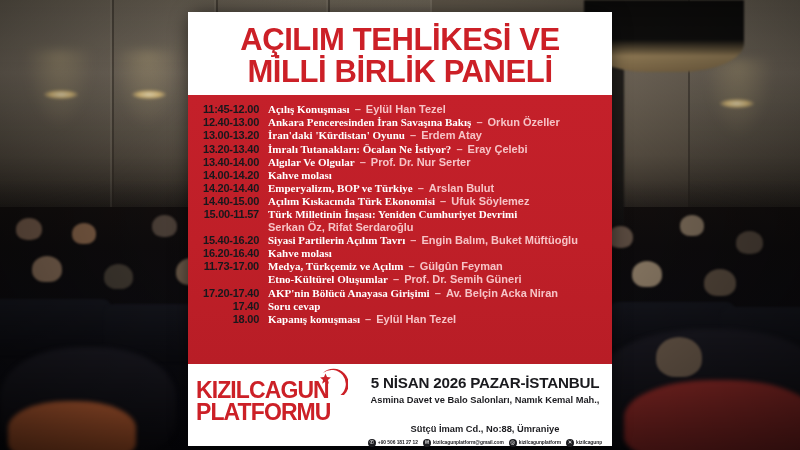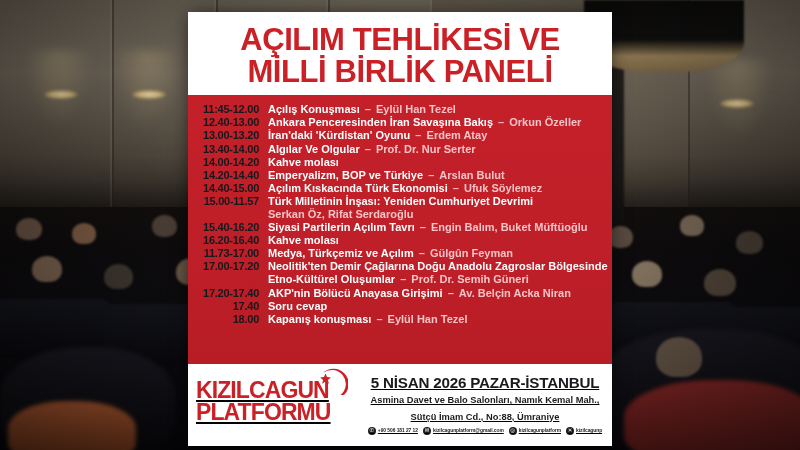--- a/index.html
+++ b/index.html
@@ -108,33 +108,32 @@
   }
   .time {
     width: 72px;
     flex: 0 0 72px;
     text-align: right;
     padding-right: 9px;
     color: #17181c;
     font-weight: bold;
     letter-spacing: -0.25px;
   }
-  .topic { color: #ffffff; font-weight: bold; }
+  .topic { color: #ffffff; font-weight: bold; font-family: Liberation Serif, serif; }
   .dash { color: #f4b9bc; font-weight: bold; padding: 0 2px; }
   .speaker { color: #f6c3c6; font-weight: bold; }
 
   
   .footer {
     background: #ffffff;
     height: 82px;
     display: flex;
     align-items: flex-start;
     padding: 7px 6px 0 8px;
     position: relative;
-    text-decoration: underline;
   }
   .logo { width: 168px; flex: 0 0 168px; position: relative; padding-top: 8px; }
   .logo-line {
     color: #cc2027; font-weight: bold; font-size: 23px;
     line-height: 0.96; letter-spacing: -0.9px; white-space: nowrap;
   }
   .crescent {
     position: absolute; right: 16px; top: -4px; width: 34px; height: 34px;
   }
   .info { flex: 1 1 auto; text-align: center; padding-top: 3px; }
@@ -227,20 +226,24 @@
       </div>
       <div class="row">
         <span class="time">12.40-13.00</span>
         <span><span class="topic">Ankara Penceresinden İran Savaşına Bakış</span><span class="dash"> – </span><span class="speaker">Orkun Özeller</span></span>
       </div>
       <div class="row">
         <span class="time">13.00-13.20</span>
         <span><span class="topic">İran'daki 'Kürdistan' Oyunu</span><span class="dash"> – </span><span class="speaker">Erdem Atay</span></span>
       </div>
       <div class="row">
+        <span class="time">13.20-13.40</span>
+        <span><span class="topic">İmralı Tutanakları: Öcalan Ne İstiyor?</span><span class="dash"> – </span><span class="speaker">Eray Çelebi</span></span>
+      </div>
+      <div class="row">
         <span class="time">13.40-14.00</span>
         <span><span class="topic">Algılar Ve Olgular</span><span class="dash"> – </span><span class="speaker">Prof. Dr. Nur Serter</span></span>
       </div>
       <div class="row">
         <span class="time">14.00-14.20</span>
         <span><span class="topic">Kahve molası</span></span>
       </div>
       <div class="row">
         <span class="time">14.20-14.40</span>
         <span><span class="topic">Emperyalizm, BOP ve Türkiye</span><span class="dash"> – </span><span class="speaker">Arslan Bulut</span></span>
@@ -261,24 +264,20 @@
         <span class="time">15.40-16.20</span>
         <span><span class="topic">Siyasi Partilerin Açılım Tavrı</span><span class="dash"> – </span><span class="speaker">Engin Balım, Buket Müftüoğlu</span></span>
       </div>
       <div class="row">
         <span class="time">16.20-16.40</span>
         <span><span class="topic">Kahve molası</span></span>
       </div>
       <div class="row">
         <span class="time">11.73-17.00</span>
         <span><span class="topic">Medya, Türkçemiz ve Açılım</span><span class="dash"> – </span><span class="speaker">Gülgûn Feyman</span></span>
-      </div>
-      <div class="row">
-        <span class="time">17.00-17.20</span>
-        <span><span class="topic">Neolitik'ten Demir Çağlarına Doğu Anadolu Zagroslar Bölgesinde</span></span>
       </div>
       <div class="row">
         <span class="time"></span>
         <span><span class="topic">Etno-Kültürel Oluşumlar</span><span class="dash"> – </span><span class="speaker">Prof. Dr. Semih Güneri</span></span>
       </div>
       <div class="row">
         <span class="time">17.20-17.40</span>
         <span><span class="topic">AKP'nin Bölücü Anayasa Girişimi</span><span class="dash"> – </span><span class="speaker">Av. Belçin Acka Niran</span></span>
       </div>
       <div class="row">
@@ -297,21 +296,21 @@
         <path d="M30 28 A15 15 0 0 0 9 6 A12.5 12.5 0 0 1 26.5 28 Z" fill="#cc2027"></path>
         <path d="M11.5 6.5 l1.5 3.6 3.9 .3 -3 2.5 1 3.8 -3.4-2.1 -3.4 2.1 1-3.8 -3-2.5 3.9-.3 Z" fill="#cc2027"></path>
       </svg>
       <div class="logo-line">KIZILCAGUN</div>
       <div class="logo-line">PLATFORMU</div>
     </div>
 
     <div class="info">
       <div class="date">5 NİSAN 2026 PAZAR-İSTANBUL</div>
       <div class="addr">Asmina Davet ve Balo Salonları, Namık Kemal Mah.,</div>
-      <div class="addr" style="margin-top:4px">Sütçü İmam Cd., No:88, Ümraniye</div>
+      <div class="addr" style="margin-top:16px">Sütçü İmam Cd., No:88, Ümraniye</div>
       <div class="contact" id="contact">
           <span class="c-item">
             <span class="c-ic">✆</span>
             <span class="c-tx">+90 506 181 27 12</span>
           </span>
           <span class="c-item">
             <span class="c-ic">✉</span>
             <span class="c-tx">kizilcagunplatform@gmail.com</span>
           </span>
           <span class="c-item">

